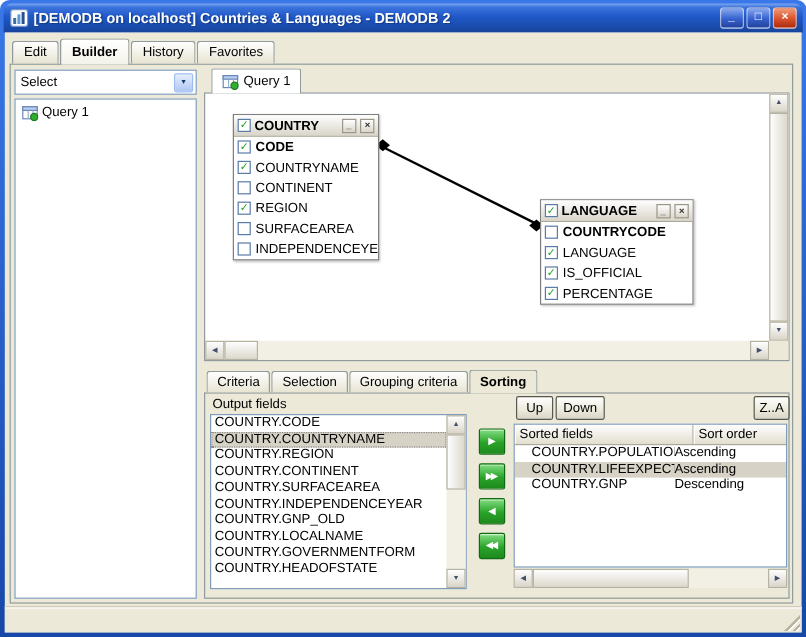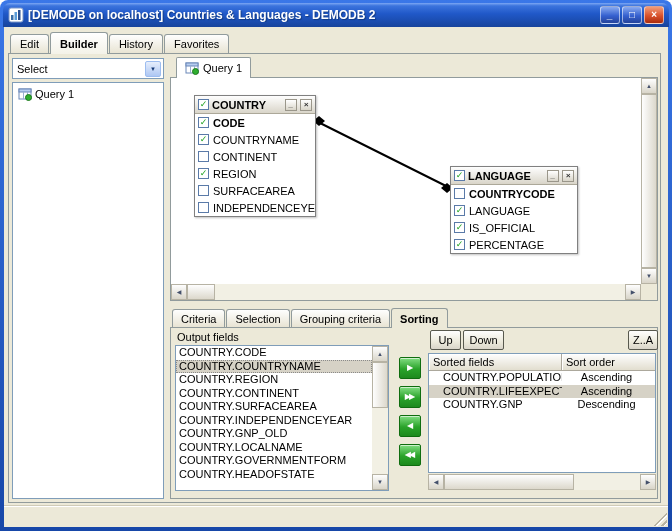--- a/index.html
+++ b/index.html
@@ -75,26 +75,26 @@
   .xfer .ic{color:#fff;font-size:8px;line-height:1;font-weight:bold;}
   .xfer.dbl .ic{letter-spacing:-2px;margin-right:2px;}
 
   .xpbtn{position:absolute;height:20px;border:1px solid #58594e;border-radius:2px;background:linear-gradient(#fefefe,#eceadb 60%,#d9d5c9);
     display:flex;align-items:center;justify-content:center;z-index:3;}
 
   .stable{position:absolute;left:428px;top:353px;width:228px;height:120px;border:1px solid #7f9db9;background:#fff;z-index:3;overflow:hidden;}
   .shead{display:flex;height:17px;}
   .shc{background:linear-gradient(#fefefe,#e2decf);border-right:1px solid #aca89c;border-bottom:1px solid #aca89c;
     box-shadow:inset 1px 1px 0 #fff;padding:0 4px;line-height:16px;white-space:nowrap;overflow:hidden;}
-  .sh1{width:133px;}
+  .sh1{width:149px;}
   .sh2{flex:1;border-right:none;}
   .srow{display:flex;height:13.5px;line-height:13.5px;white-space:nowrap;}
   .srow.sel{background:var(--selection-gray,#d6d2c6);}
   .sc1{width:133px;padding-left:14px;overflow:hidden;}
-  .sc2{flex:1;text-align:center;padding-right:4px;}
+  .sc2{flex:1;text-align:left;padding-right:4px;}
   .hscroll2{position:absolute;left:428px;top:474px;width:228px;height:16px;background:#f2f0e4;z-index:3;}
 
   .statusbar{position:absolute;left:4px;top:505px;width:664px;height:22px;background:var(--window-bg,#ece9d8);
     border-top:1px solid #cfcbb8;box-shadow:inset 0 1px 0 #fff;z-index:2;}
   .grip{position:absolute;right:1px;bottom:1px;width:14px;height:14px;clip-path:polygon(100% 0,100% 100%,0 100%);
     background:repeating-linear-gradient(135deg,#b8b4a2 0 2px,#fff 2px 3px,rgba(0,0,0,0) 3px 5px);}
   .qicon,.ic{display:inline-flex;line-height:1;}
 </style>
 </head>
 <body>

